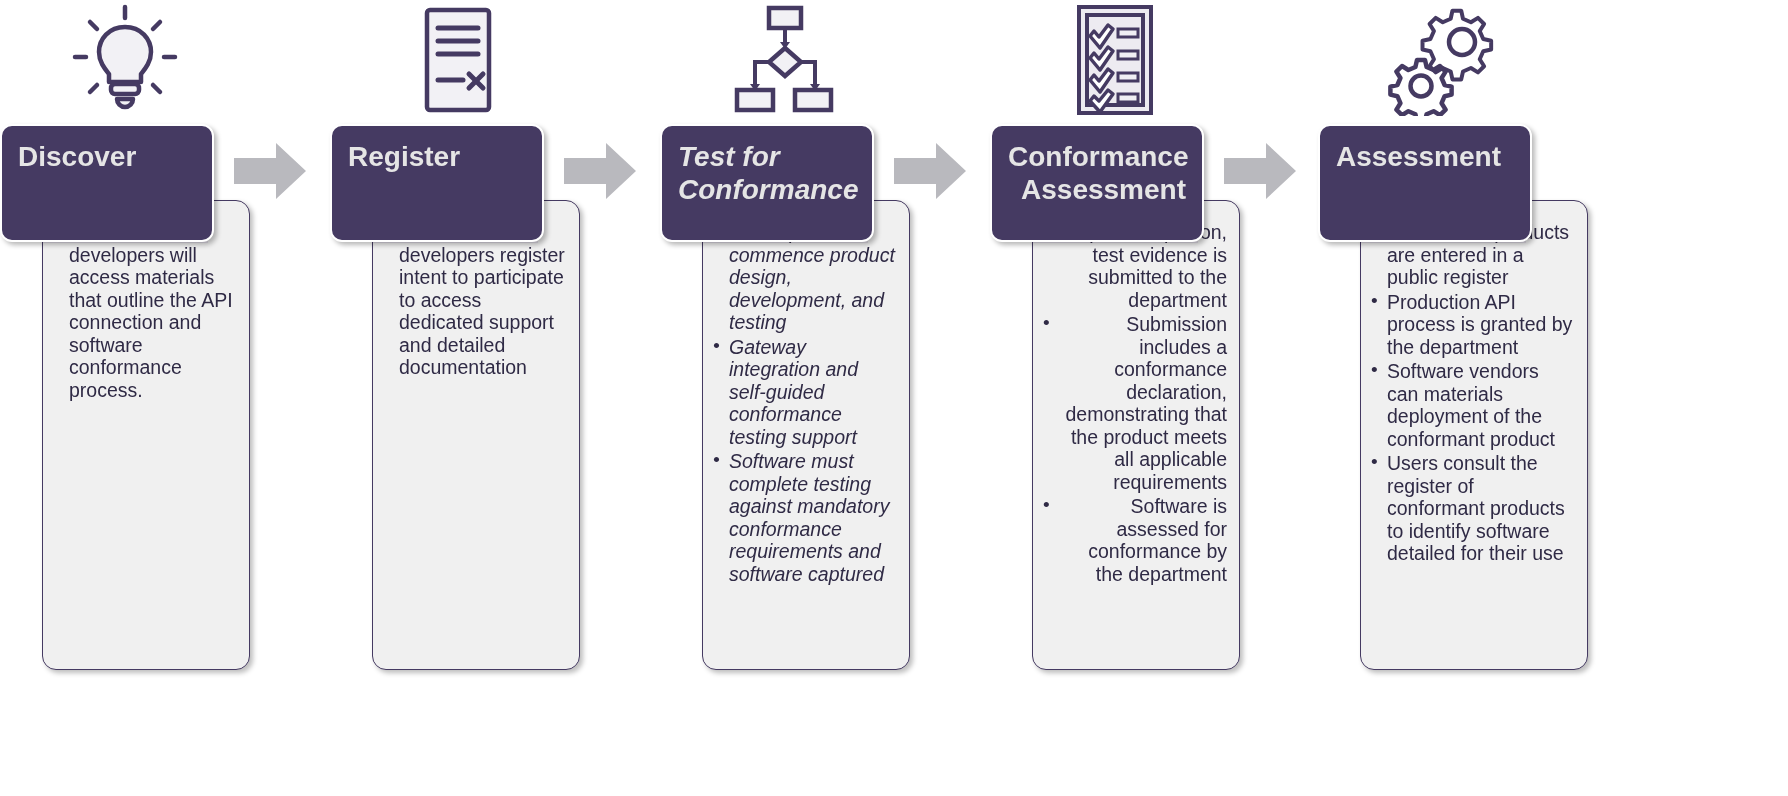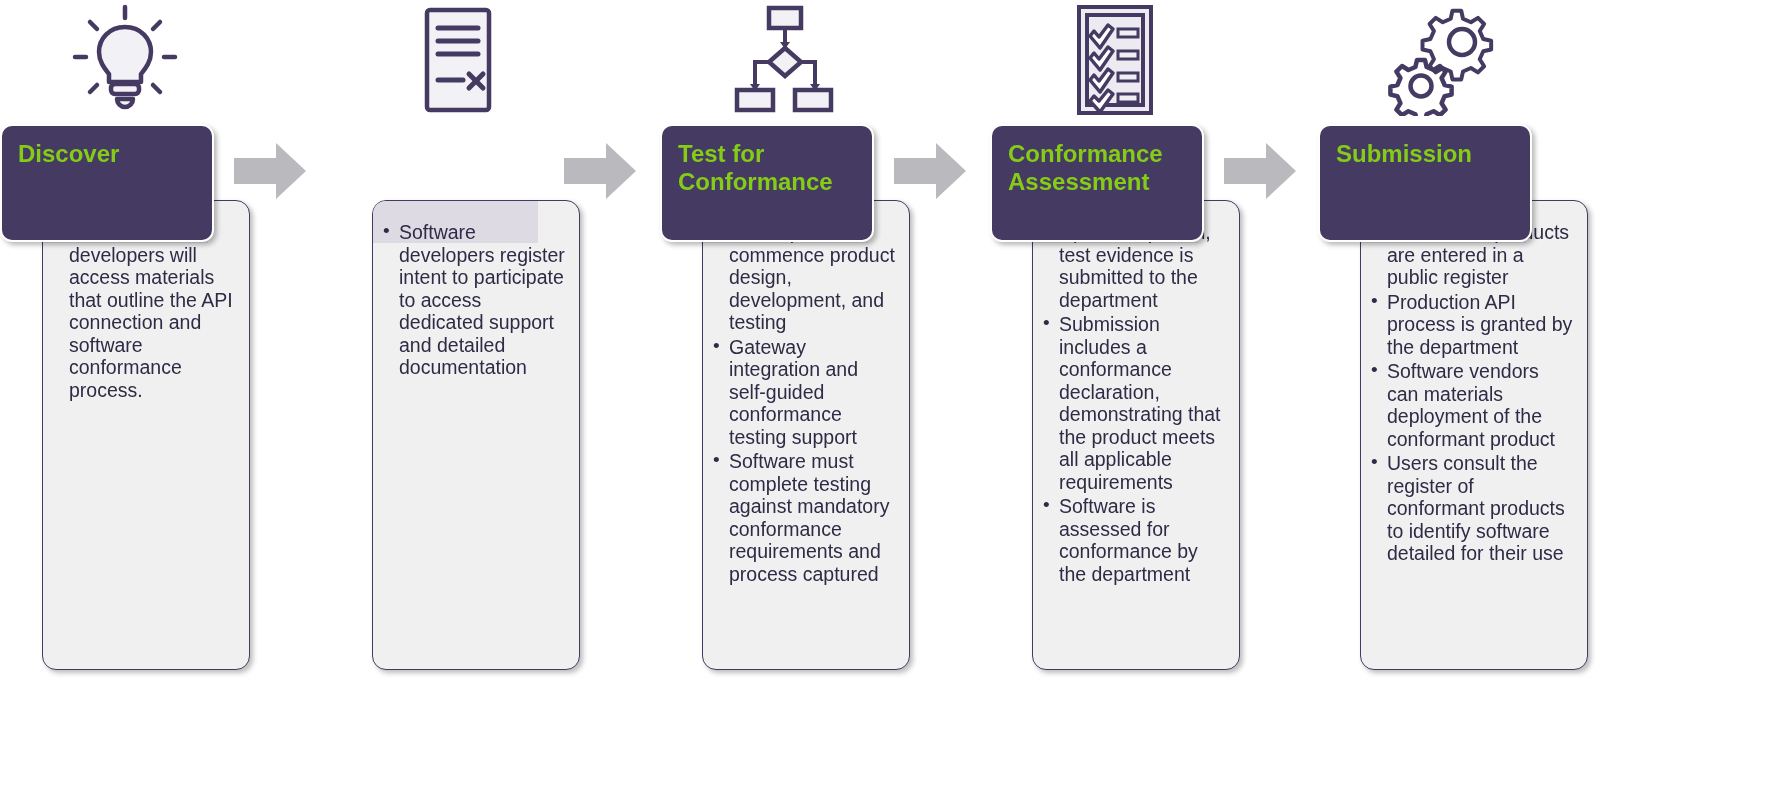--- a/index.html
+++ b/index.html
@@ -39,22 +39,22 @@
   .header-chip {
     position: absolute;
     top: 124px;
     left: 0;
     width: 214px;
     height: 118px;
     background: #453A62;
     border-radius: 12px;
     border: 2px solid #ffffff;
     box-shadow: 3px 3px 5px rgba(0,0,0,0.28);
-    color: #84cc16;
-    font-size: 24px;
+    color: #e5e5e5;
+    font-size: 28px;
     font-weight: bold;
     line-height: 1.18;
     padding: 14px 16px 0 16px;
     z-index: 3;
   }
 
   
   .bullet-card {
     position: absolute;
     top: 200px;
@@ -156,35 +156,38 @@
         <g stroke="#453A62" stroke-width="5" stroke-linecap="round">
           <line x1="33" y1="24" x2="73" y2="24"></line>
           <line x1="33" y1="37" x2="73" y2="37"></line>
           <line x1="33" y1="50" x2="73" y2="50"></line>
           <line x1="33" y1="76" x2="58" y2="76"></line>
           <line x1="64" y1="70" x2="78" y2="84"></line>
           <line x1="78" y1="70" x2="64" y2="84"></line>
         </g>
       </svg>
     </div>
+    <div class="header-chip">
+      <span>Register</span>
+    </div>
     <div class="bullet-card" style="left:42px; width:208px; top:200px; height:470px;">
       <div class="chip-tint" style="width:165px;"></div>
       <ul>
         <li>Software developers register intent to participate to access dedicated support and detailed documentation</li>
       </ul>
     </div>
   </div>
 
   <div class="arrow" style="left:562px;">
     <svg width="76" height="62" viewBox="0 0 76 62">
       <path d="M2 18 L44 18 L44 3 L74 31 L44 59 L44 44 L2 44 Z" fill="#B9B9BE"></path>
     </svg>
   </div>
 
-  <div class="stage-col" style="left:660px; width:250px;">
+  <div class="stage-col" style="left:660px; width:250px;font-style:italic;">
     <div class="icon-wrap">
       <svg width="112" height="112" viewBox="0 0 112 112">
         <g fill="#F2F1F5" stroke="#453A62" stroke-width="4.5">
           <rect x="40" y="4" width="32" height="20"></rect>
           <path d="M56 44 L72 58 L56 72 L40 58 Z"></path>
           <rect x="8" y="86" width="36" height="20"></rect>
           <rect x="66" y="86" width="36" height="20"></rect>
         </g>
         <g stroke="#453A62" stroke-width="4" fill="none">
           <path d="M56 24 L56 40"></path>
@@ -199,32 +202,32 @@
       </svg>
     </div>
     <div class="header-chip">
       <span>Test for Conformance</span>
     </div>
     <div class="bullet-card" style="left:42px; width:208px; top:200px; height:470px;">
       <div class="chip-tint" style="width:165px;"></div>
       <ul>
         <li>Developers commence product design, development, and testing</li>
         <li>Gateway integration and self-guided conformance testing support</li>
-        <li>Software must complete testing against mandatory conformance requirements and process captured</li>
+        <li>Software must complete testing against mandatory conformance requirements and software captured</li>
       </ul>
     </div>
   </div>
 
   <div class="arrow" style="left:892px;">
     <svg width="76" height="62" viewBox="0 0 76 62">
       <path d="M2 18 L44 18 L44 3 L74 31 L44 59 L44 44 L2 44 Z" fill="#B9B9BE"></path>
     </svg>
   </div>
 
-  <div class="stage-col" style="left:990px; width:250px;">
+  <div class="stage-col" style="left:990px; width:250px;text-align:right;">
     <div class="icon-wrap">
       <svg width="92" height="112" viewBox="0 0 92 112">
         <rect x="10" y="3" width="72" height="106" fill="#EDEBF1" stroke="#453A62" stroke-width="4"></rect>
         <rect x="18" y="11" width="56" height="90" fill="none" stroke="#453A62" stroke-width="4"></rect>
         <g fill="#FFFFFF" stroke="#453A62" stroke-width="3.5" stroke-linejoin="round">
           <path d="M25 27 l5 6 l9 -12 l5 4 l-13 19 l-10 -12 Z"></path>
           <path d="M25 49 l5 6 l9 -12 l5 4 l-13 19 l-10 -12 Z"></path>
           <path d="M25 71 l5 6 l9 -12 l5 4 l-13 19 l-10 -12 Z"></path>
           <path d="M25 92 l5 5 l9 -11 l5 4 l-13 18 l-10 -11 Z"></path>
         </g>
@@ -262,21 +265,21 @@
           <path d="M76 6 l10 0 l2 9 l9 4 l8 -5 l7 7 l-5 8 l4 9 l9 2 l0 10 l-9 2 l-4 9 l5 8 l-7 7 l-8 -5 l-9 4 l-2 9 l-10 0 l-2 -9 l-9 -4 l-8 5 l-7 -7 l5 -8 l-4 -9 l-9 -2 l0 -10 l9 -2 l4 -9 l-5 -8 l7 -7 l8 5 l9 -4 Z" transform="translate(-8,-2) scale(0.88) translate(12,4)"></path>
           <circle cx="79" cy="38" r="13"></circle>
         </g>
         <g fill="none" stroke="#453A62" stroke-width="4.5" stroke-linejoin="round">
           <path d="M34 56 l8 0 l1.6 7 l7 3 l6.4 -4 l5.6 5.6 l-4 6.4 l3 7 l7 1.6 l0 8 l-7 1.6 l-3 7 l4 6.4 l-5.6 5.6 l-6.4 -4 l-7 3 l-1.6 7 l-8 0 l-1.6 -7 l-7 -3 l-6.4 4 l-5.6 -5.6 l4 -6.4 l-3 -7 l-7 -1.6 l0 -8 l7 -1.6 l3 -7 l-4 -6.4 l5.6 -5.6 l6.4 4 l7 -3 Z"></path>
           <circle cx="38" cy="82" r="10.5"></circle>
         </g>
       </svg>
     </div>
     <div class="header-chip">
-      <span>Submission</span>
+      <span>Assessment</span>
     </div>
     <div class="bullet-card" style="left:42px; width:228px; top:200px; height:470px;">
       <div class="chip-tint" style="width:165px;"></div>
       <ul>
         <li>Conformant products are entered in a public register</li>
         <li>Production API process is granted by the department</li>
         <li>Software vendors can materials deployment of the conformant product</li>
         <li>Users consult the register of conformant products to identify software detailed for their use</li>
       </ul>
     </div>

